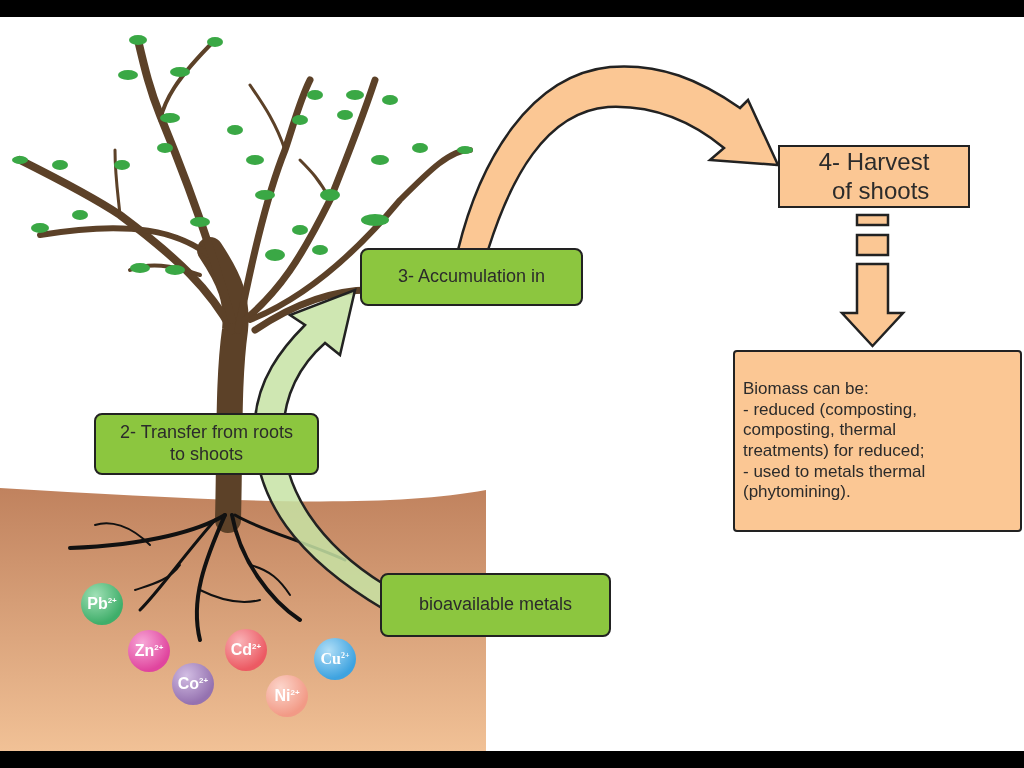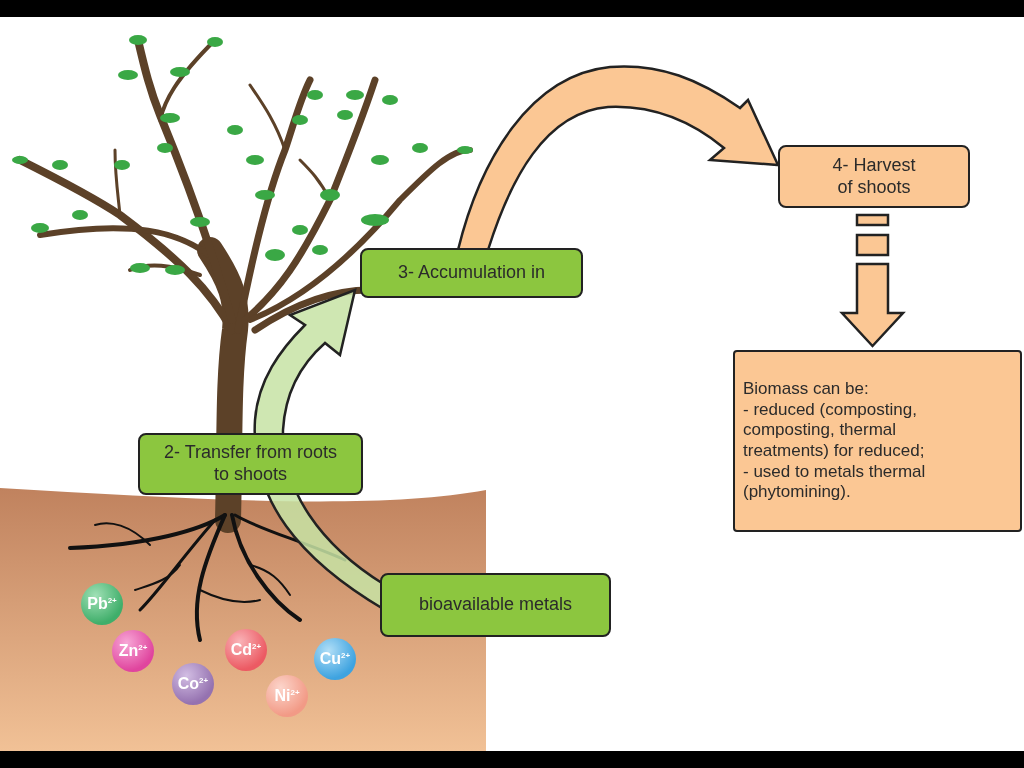--- a/index.html
+++ b/index.html
@@ -2,21 +2,21 @@
 <html><head>
 <meta charset="utf-8">
 <style>
   html, body { margin: 0; padding: 0; }
   body { width: 1024px; height: 768px; background: #000; position: relative; overflow: hidden; font-family: "Liberation Sans", sans-serif; }
   #canvas { position: absolute; left: 0; top: 17px; width: 1024px; height: 734px; background: #fff; overflow: hidden; }
   svg { position: absolute; left: 0; top: 0; }
   .box { position: absolute; box-sizing: border-box; border: 2.5px solid #222; display: flex; align-items: center; justify-content: center; text-align: center; color: #2b2b2b; line-height: 1.2; }
   .green { background: #8cc63f; border-radius: 8px; font-size: 18px; }
   .orange { background: #fbc794; }
-  .harvest { border-radius: 8px; font-size: 18px; }
+  .harvest { border-radius: 0; font-size: 24px; text-align: right; }
   .biomass { justify-content: flex-start; align-items: center; text-align: left; font-size: 17px; padding: 6px 8px; line-height: 1.22; border-radius: 4px; }
   .ion { position: absolute; width: 42px; height: 42px; border-radius: 50%; color: #fff; font-weight: bold; font-size: 16px; display: flex; align-items: center; justify-content: center; }
   .ion sup { font-size: 8px; margin-top: -8px; }
 </style>
 </head>
 <body>
 
 <div id="canvas">
   <svg width="1024" height="734" viewBox="0 17 1024 734">
     <defs>
@@ -98,27 +98,27 @@
       <rect x="857" y="235" width="31" height="20"></rect>
       <path d="M857,264 L888,264 L888,313 L903,313 L872.5,346 L842,313 L857,313 Z"></path>
     </g>
   </svg>
 
   <div class="box green" style="left:380px; top:556px; width:231px; height:64px;">
     <div>
         <div>bioavailable metals</div>
       </div>
   </div>
-  <div class="box green" style="left:94px; top:416px; width:225px; height:62px;margin-left:44px;">
+  <div class="box green" style="left:94px; top:396px; width:225px; height:62px;">
     <div>
         <div>2- Transfer from roots</div>
         <div>to shoots</div>
       </div>
   </div>
-  <div class="box green" style="left:360px; top:231px; width:223px; height:50px;">
+  <div class="box green" style="left:360px; top:231px; width:223px; height:58px;">
     <div>
         <div>3- Accumulation in</div>
       </div>
   </div>
   <div class="box orange harvest" style="left:778px; top:128px; width:192px; height:63px;">
     <div>
         <div>4- Harvest</div>
         <div>of shoots</div>
       </div>
   </div>
@@ -131,33 +131,33 @@
       <div>treatments) for reduced;</div>
       <div>- used to metals thermal</div>
       <div>(phytomining).</div>
     </div>
   </div>
 
   <div class="ion" style="left:81px; top:566px; background:radial-gradient(circle at 35% 30%, #9fe0b5, #3fae6a 70%);">
       <span>Pb</span>
       <sup>2+</sup>
     </div>
-  <div class="ion" style="left:112px; top:613px; background:radial-gradient(circle at 35% 30%, #f7a6d6, #e0459e 70%);">
+  <div class="ion" style="left:128px; top:613px; background:radial-gradient(circle at 35% 30%, #f7a6d6, #e0459e 70%);">
       <span>Zn</span>
       <sup>2+</sup>
     </div>
   <div class="ion" style="left:172px; top:646px; background:radial-gradient(circle at 35% 30%, #d2bde3, #9572b0 70%);">
       <span>Co</span>
       <sup>2+</sup>
     </div>
   <div class="ion" style="left:225px; top:612px; background:radial-gradient(circle at 35% 30%, #f9b3b7, #ec5a63 70%);">
       <span>Cd</span>
       <sup>2+</sup>
     </div>
   <div class="ion" style="left:266px; top:658px; background:radial-gradient(circle at 35% 30%, #fcd5cb, #f29a86 70%);">
       <span>Ni</span>
       <sup>2+</sup>
     </div>
-  <div class="ion" style="left:314px; top:621px; background:radial-gradient(circle at 35% 30%, #b0def7, #3ea3e0 70%);">
+  <div class="ion" style="left:314px; top:621px; background:radial-gradient(circle at 35% 30%, #b0def7, #3ea3e0 70%);font-family:Liberation Serif, serif;">
       <span>Cu</span>
       <sup>2+</sup>
     </div>
 </div>
 
 </body></html>

